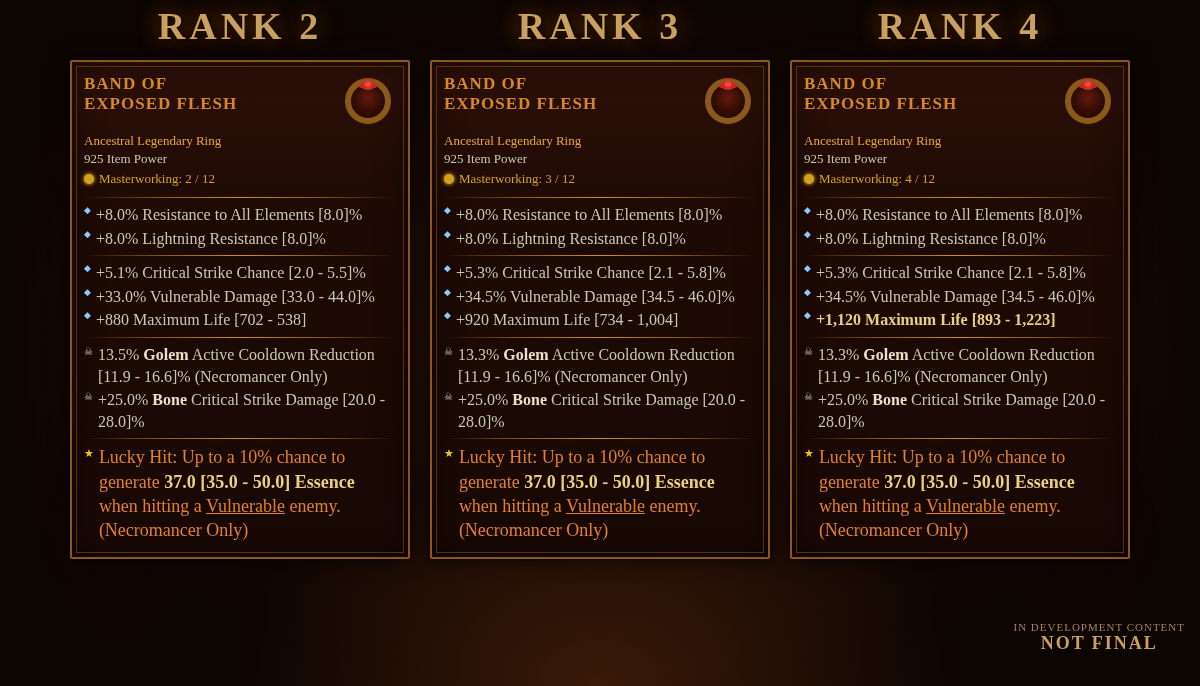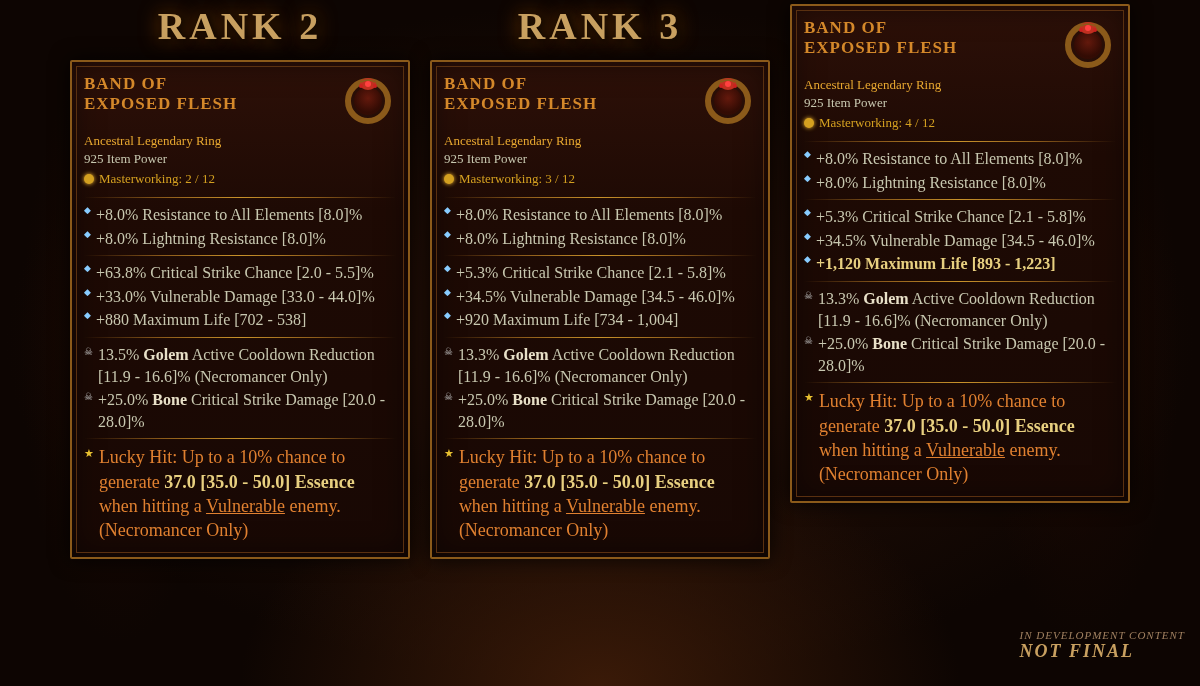--- a/index.html
+++ b/index.html
@@ -208,25 +208,24 @@
       color: #e8d080;
       font-weight: bold;
     }
 
     .lucky-hit-text .lh-underline {
       text-decoration: underline;
     }
 
     .watermark {
       position: absolute;
-      bottom: 24px;
+      bottom: 32px;
       right: 15px;
-      text-align: left;
+      text-align: center;
       z-index: 2;
-      font-style: italic;
     }
 
     .watermark-top {
       font-size: 11px;
       color: #a08060;
       letter-spacing: 1px;
       text-transform: uppercase;
     }
 
     .watermark-bottom {
@@ -305,21 +304,21 @@
           </div>
           <div class="stat-line">
             <span class="stat-icon diamond">◆</span>
             <span class="stat-text">+8.0% Lightning Resistance [8.0]%</span>
           </div>
         </div>
         <div class="divider"></div>
         <div class="stat-group">
           <div class="stat-line">
             <span class="stat-icon diamond">◆</span>
-            <span class="stat-text">+63.8% Critical Strike Chance [2.0 - 5.5]%</span>
+            <span class="stat-text">+5.1% Critical Strike Chance [2.0 - 5.5]%</span>
           </div>
           <div class="stat-line">
             <span class="stat-icon diamond">◆</span>
             <span class="stat-text">+33.0% Vulnerable Damage [33.0 - 44.0]%</span>
           </div>
           <div class="stat-line">
             <span class="stat-icon diamond">◆</span>
             <span class="stat-text">+880 Maximum Life [702 - 538]</span>
           </div>
         </div>
@@ -424,20 +423,21 @@
             <span class="stat-icon star">★</span>
             <span class="lucky-hit-text">
               <span class="lh-label">Lucky Hit: Up to a 10% chance to generate </span><span class="lh-value">37.0 [35.0 - 50.0] Essence</span><span class="lh-label"> when hitting a </span><span class="lh-underline">Vulnerable</span><span class="lh-label"> enemy. (Necromancer Only)</span>
             </span>
           </div>
         </div>
       </div>
     </div>
 
     <div class="rank-column">
+      <div class="rank-title">Rank 4</div>
       <div class="item-card">
         <div class="card-inner-border"></div>
         <div class="item-header">
           <div>
             <div class="item-name">
               <span>Band of</span><br>
               <span>Exposed Flesh</span>
             </div>
           </div>
           <div class="item-icon">

